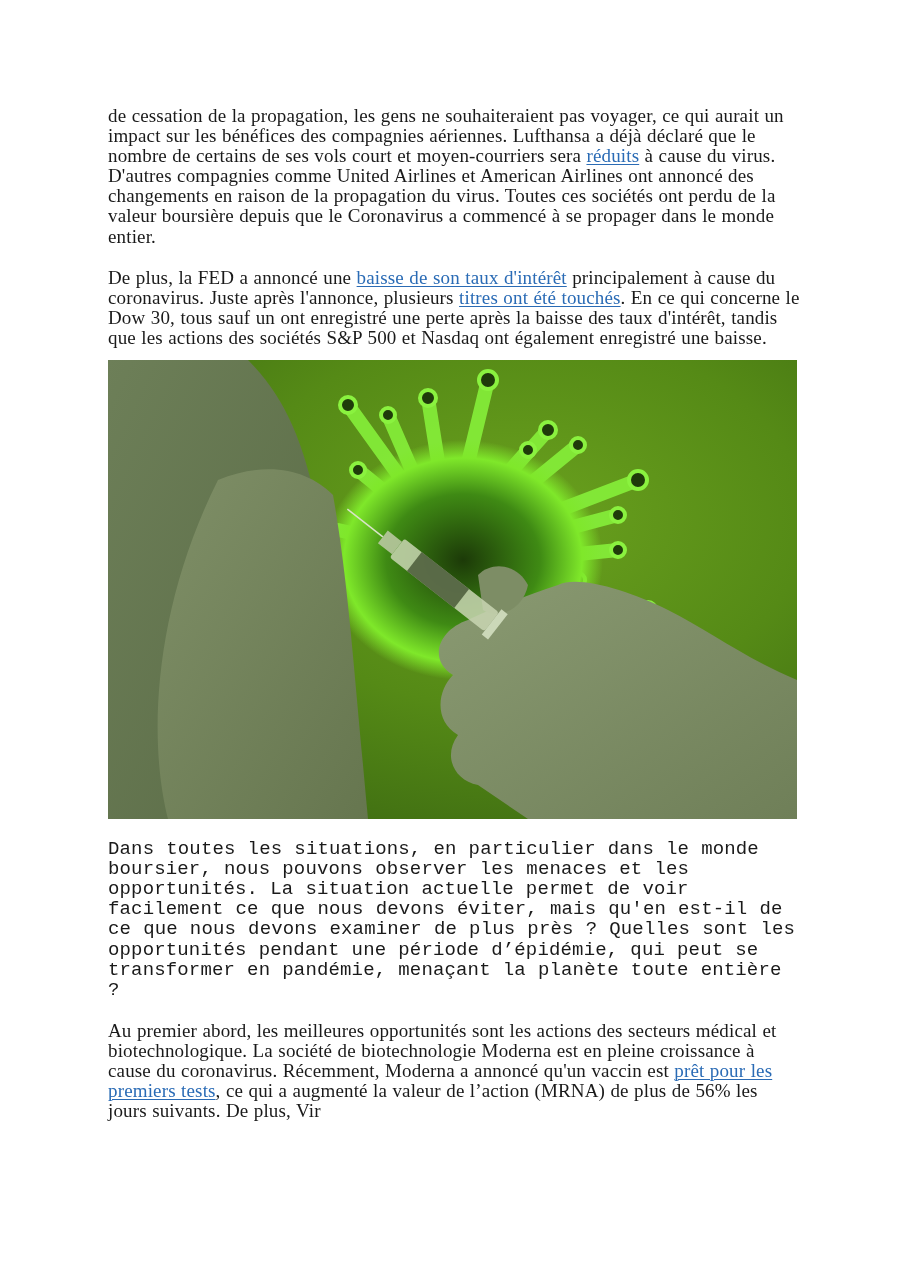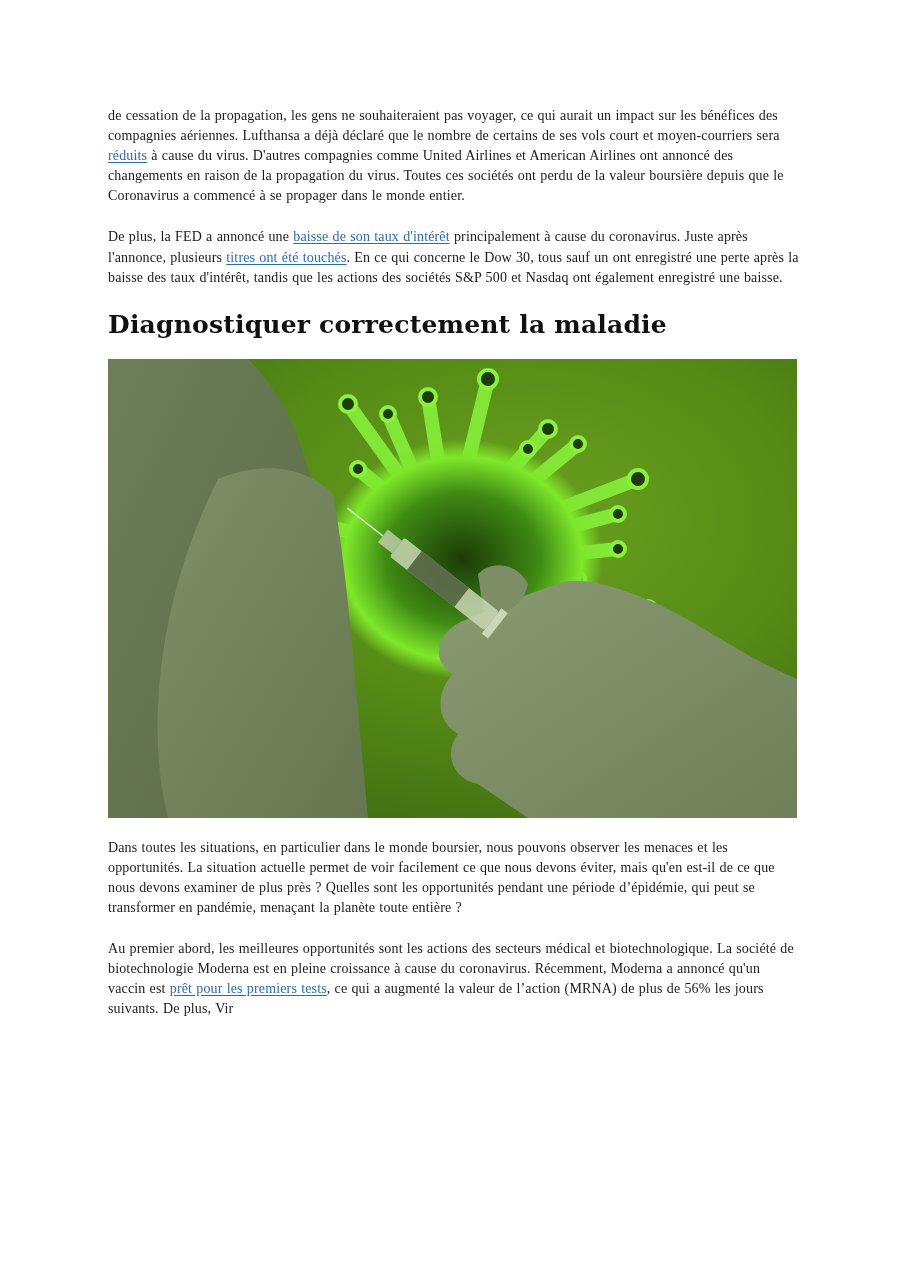--- a/index.html
+++ b/index.html
@@ -17,21 +17,21 @@
     }
     .page {
       position: absolute;
       left: 108px;
       top: 106px;
       width: 692px;
     }
     p {
       margin: 0;
       font-family: "Liberation Serif", "DejaVu Serif", serif;
-      font-size: 14px;
+      font-size: 19px;
       line-height: 20.1px;
       letter-spacing: 0.15px;
       word-spacing: 0.5px;
     }
     p.para-1 { margin-bottom: 21px; }
     p.para-2 { margin-bottom: 12px; }
     a.link {
       color: #2a6bb5;
       text-decoration: underline;
       text-decoration-thickness: 1px;
@@ -48,36 +48,35 @@
     }
     .figure {
       width: 689px;
       height: 459px;
       margin-bottom: 20px;
       position: relative;
       overflow: hidden;
       background: linear-gradient(135deg, #4e7a22 0%, #5b8f1c 40%, #4b7d12 70%, #3d6a10 100%);
     }
     .figure svg { display: block; }
-    p.para-3 { margin-bottom: 21px; }
+    p.para-3 { margin-bottom: 21px; font-family: Liberation Mono, monospace; }
   </style>
 </head>
 <body>
 
 <div class="page">
 
   <p class="para-1">
     <span>de cessation de la propagation, les gens ne souhaiteraient pas voyager, ce qui aurait un impact sur les bénéfices des compagnies aériennes. Lufthansa a déjà déclaré que le nombre de certains de ses vols court et moyen-courriers sera </span><a class="link">réduits</a><span> à cause du virus. D'autres compagnies comme United Airlines et American Airlines ont annoncé des changements en raison de la propagation du virus. Toutes ces sociétés ont perdu de la valeur boursière depuis que le Coronavirus a commencé à se propager dans le monde entier.</span>
   </p>
 
   <p class="para-2">
     <span>De plus, la FED a annoncé une </span><a class="link">baisse de son taux d'intérêt</a><span> principalement à cause du coronavirus. Juste après l'annonce, plusieurs </span><a class="link">titres ont été touchés</a><span>. En ce qui concerne le Dow 30, tous sauf un ont enregistré une perte après la baisse des taux d'intérêt, tandis que les actions des sociétés S&amp;P 500 et Nasdaq ont également enregistré une baisse.</span>
   </p>
 
-  <h2>Diagnostiquer correctement la maladie</h2>
 
   <div class="figure">
     <svg width="689" height="459" viewBox="0 0 689 459">
       <defs>
         <radialGradient id="bg" cx="60%" cy="35%" r="75%">
           <stop offset="0%" stop-color="#6aa11e"></stop>
           <stop offset="55%" stop-color="#558a16"></stop>
           <stop offset="100%" stop-color="#3e6c12"></stop>
         </radialGradient>
         <radialGradient id="virusCore" cx="50%" cy="50%" r="50%">

